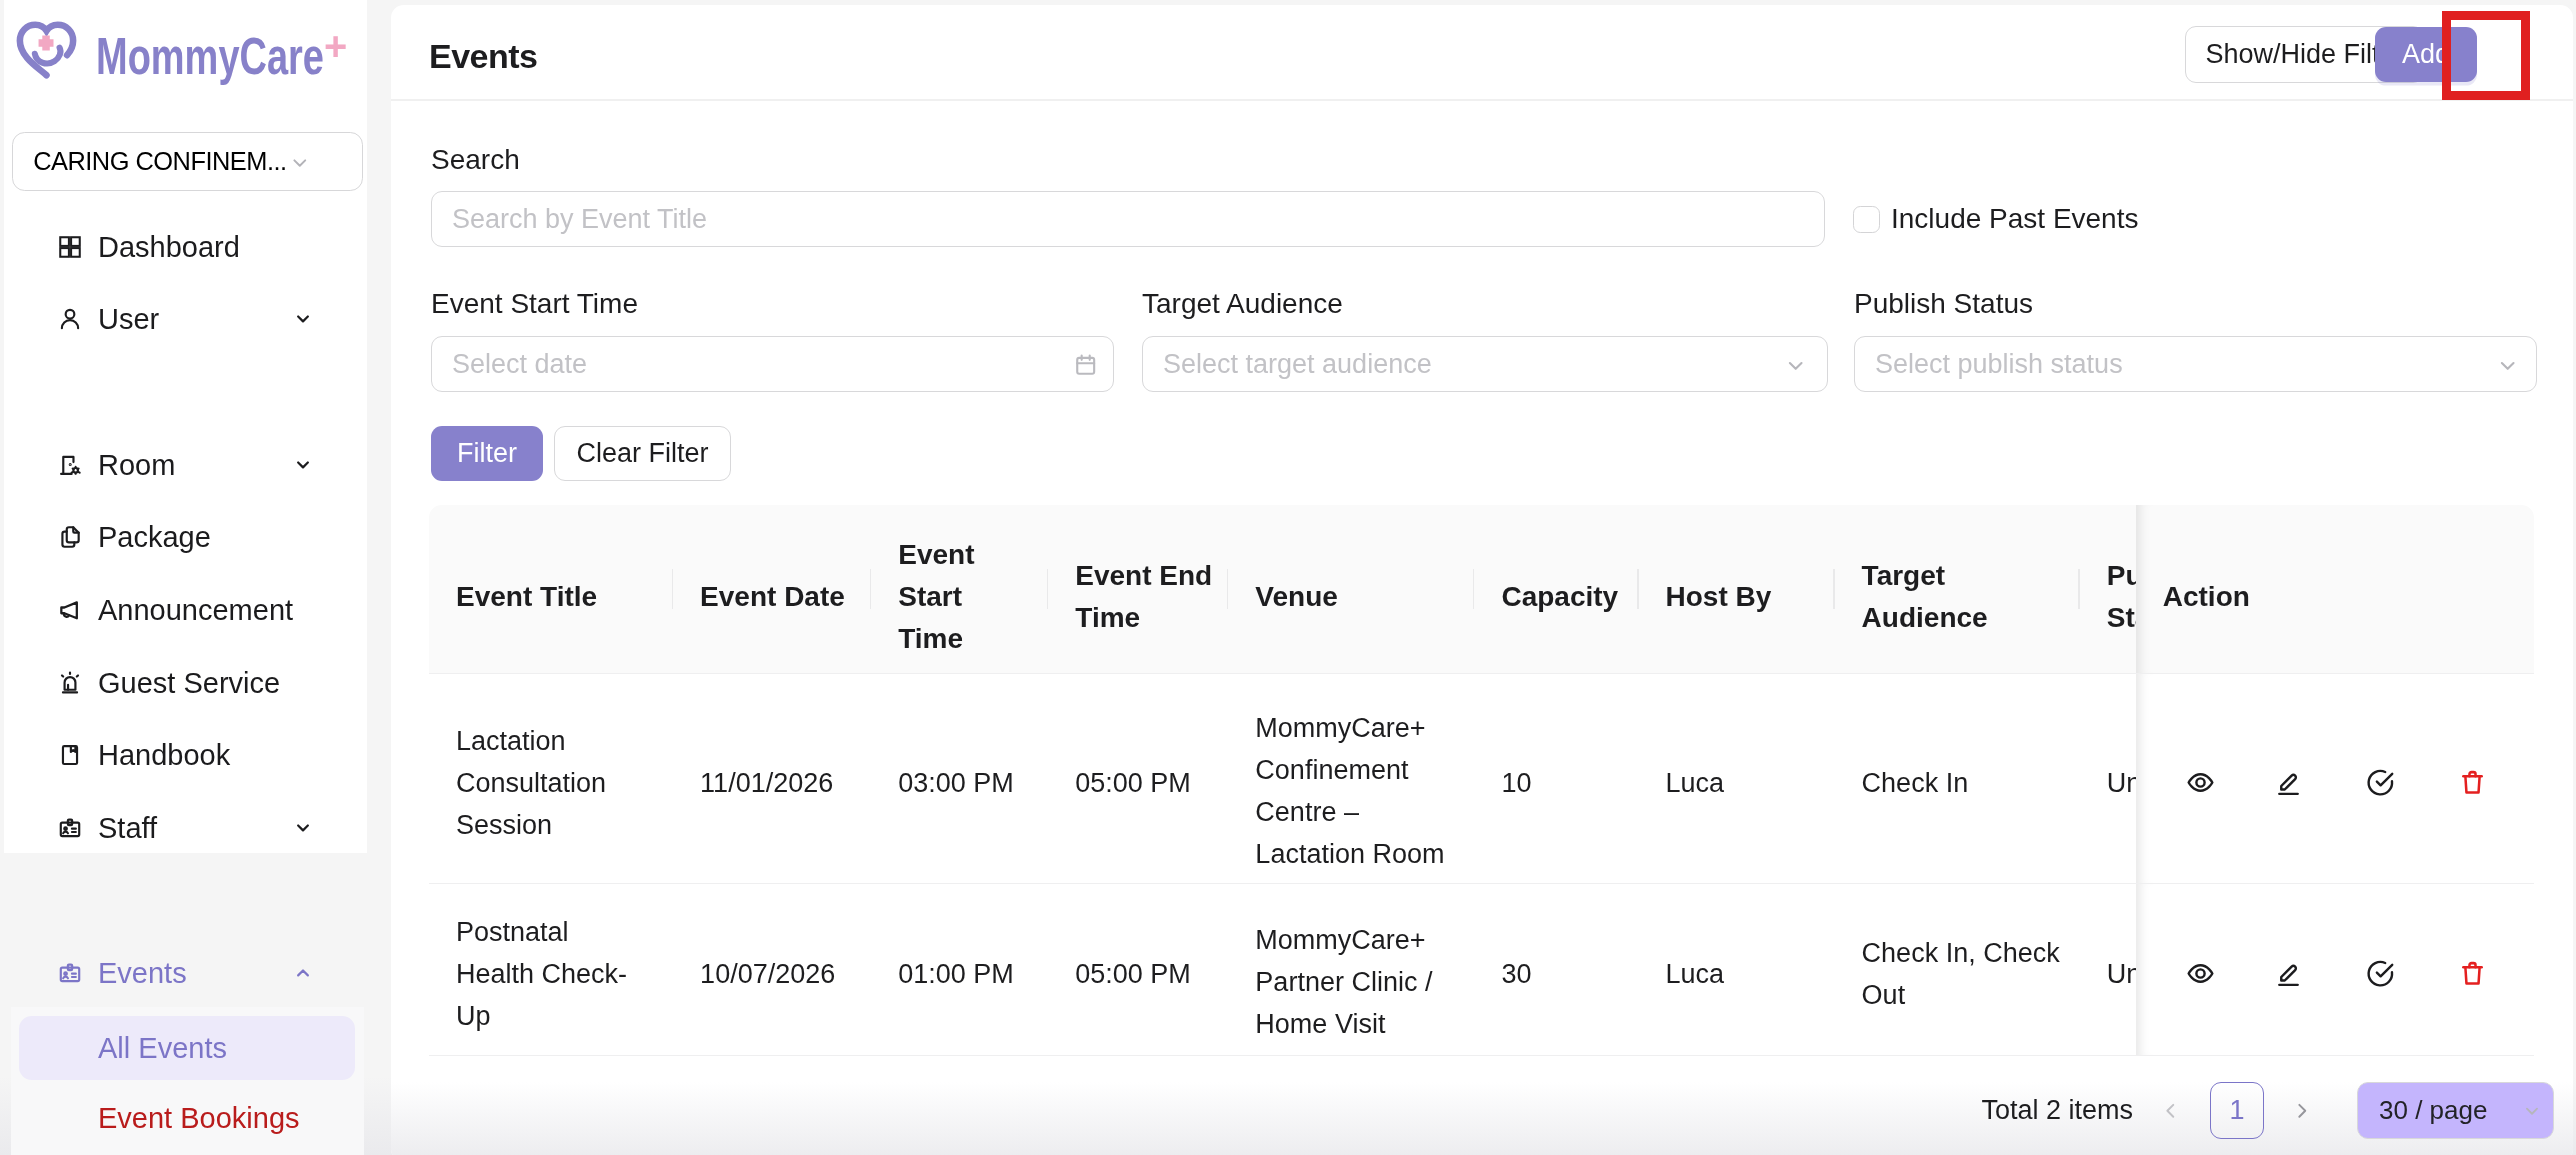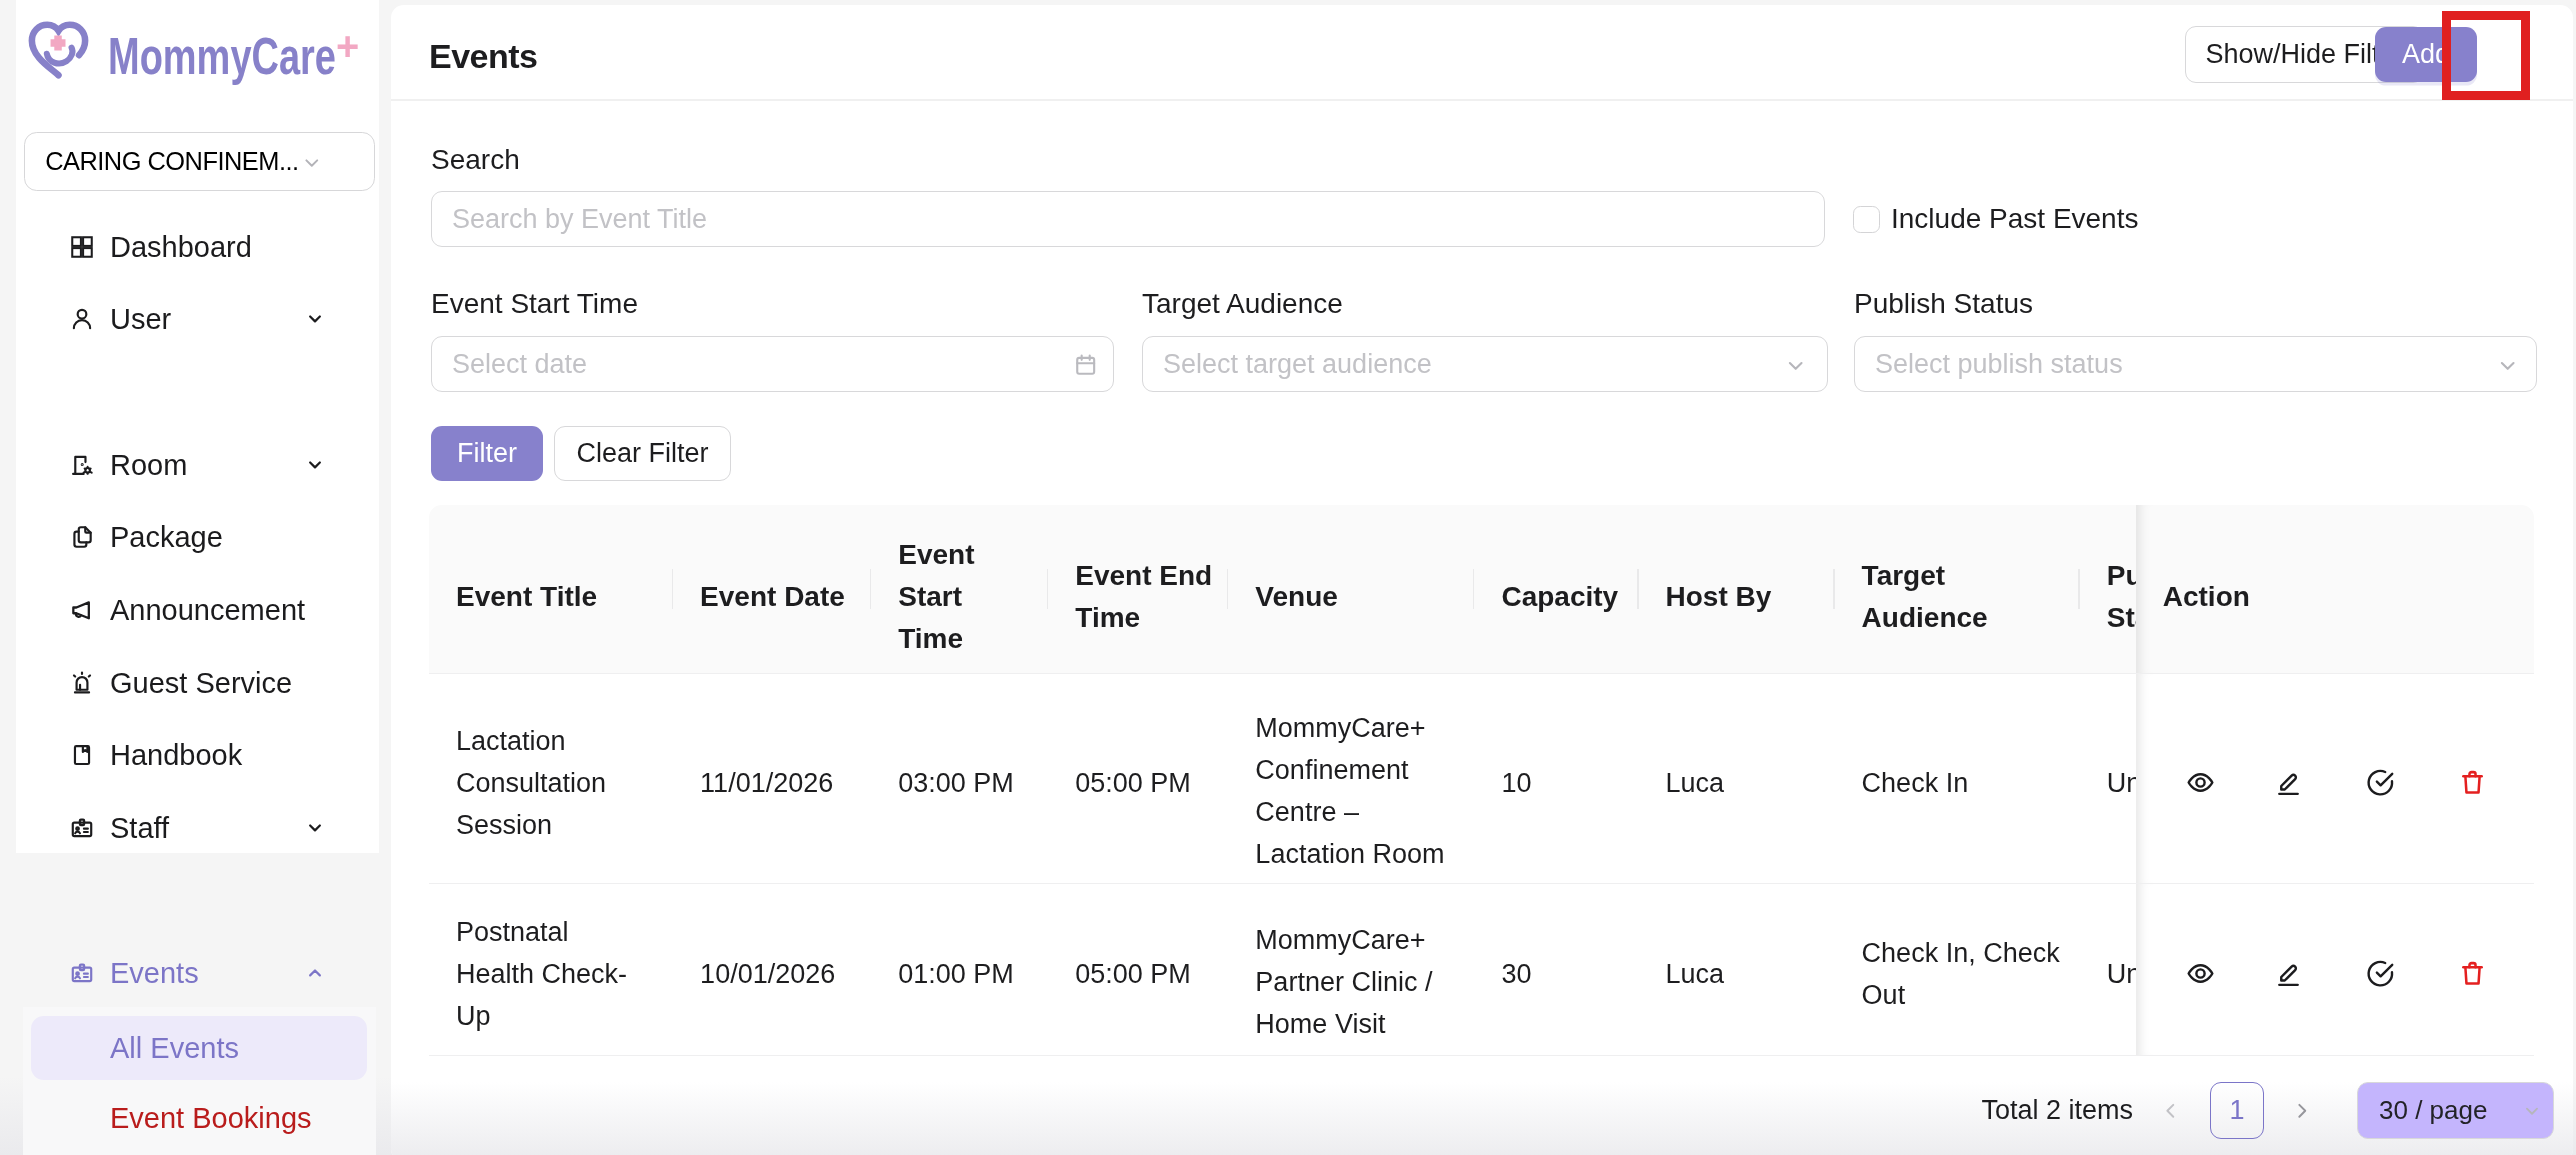--- a/index.html
+++ b/index.html
@@ -1,19 +1,19 @@
 <!DOCTYPE html>
 <html style="font-size:14.5px"><head>
 <meta charset="utf-8">
 <style>
 *{margin:0;padding:0;box-sizing:border-box;font-family:"Liberation Sans",sans-serif}
 html,body{width:2576px;height:1155px;background:#f5f5f5;overflow:hidden;position:relative}
 .abs{position:absolute}
 svg.i{fill:none;stroke:#1c1c1e;stroke-width:2;stroke-linecap:round;stroke-linejoin:round}
-.side{position:absolute;left:16px;top:0;width:363px;height:853px;background:#fff}
+.side{position:absolute;left:4px;top:0;width:363px;height:853px;background:#fff}
 .mi{position:absolute;left:0;width:363px;height:73px}
 .mi svg{position:absolute;left:53px;top:23px;width:26px;height:26px}
 .mi span{position:absolute;left:94px;top:0;line-height:73px;font-size:29px;color:#1b1b1d}
 .mi svg.chev{left:288px;top:25.4px;width:22px;height:22px}
 .mi svg.chev path{stroke-width:2.4}
 .card{position:absolute;left:391px;top:5.4px;width:2182px;height:1157px;background:#fff;border-radius:12.7px;overflow:hidden}
 .btn{position:absolute;display:flex;align-items:center;justify-content:center;font-size:27px;border-radius:11px}
 .btn.ghost{border:1.4px solid #d8d8da;background:#fff;color:#1d1d1f}
 .btn.prim{background:#8781cc;color:#fff}
 .lbl{position:absolute;height:38px;line-height:38px;font-size:28px;color:#1d1d1f}
@@ -242,21 +242,21 @@
               <g stroke="#e42020" stroke-width="2.1">
                 <path d="M4.4 6.8h15.2"></path>
                 <path d="M9.5 6.8V5a1.6 1.6 0 0 1 1.6-1.6h1.8A1.6 1.6 0 0 1 14.5 5v1.8"></path>
                 <path d="M6.1 6.8l.9 13.4h10l.9-13.4"></path>
               </g>
             </svg>
       </td>
     </tr>
     <tr style="height:172px">
       <td>Postnatal<br>Health Check-<br>Up</td>
-      <td>10/01/2026</td>
+      <td>10/07/2026</td>
       <td>01:00 PM</td>
       <td>05:00 PM</td>
       <td class="v">MommyCare+<br>Partner Clinic /<br>Home Visit</td>
       <td>30</td>
       <td>Luca</td>
       <td class="a">Check In, Check<br>Out</td>
       <td>Unpublished</td>
       <td class="fixcol acticons">
         <svg class="i" style="margin-left:23.6px" viewBox="0 0 24 24">
               <path d="M2.2 12s3.6-6.8 9.8-6.8S21.8 12 21.8 12s-3.6 6.8-9.8 6.8S2.2 12 2.2 12z"></path>

